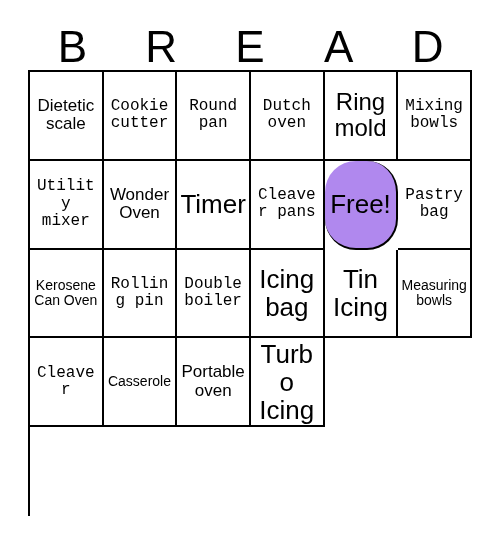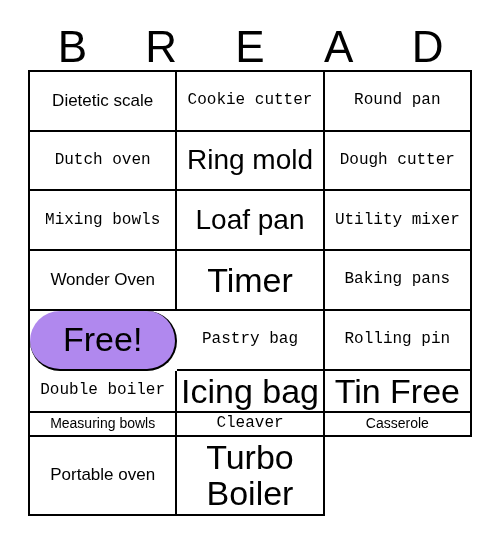--- a/index.html
+++ b/index.html
@@ -41,21 +41,21 @@
     letter-spacing: 0;
   }
   
   #grid {
     position: absolute;
     left: 28px;
     top: 70px;
     width: 444px;
     height: 446px;
     display: grid;
-    grid-template-columns: repeat(3, 1fr);
+    grid-template-columns: repeat(6, 1fr);
     grid-template-rows: repeat(5, 1fr);
     border-top: 2px solid #000;
     border-left: 2px solid #000;
     box-sizing: border-box;
     background: #ffffff;
   }
   .cell {
     border-right: 2px solid #000;
     border-bottom: 2px solid #000;
     box-sizing: border-box;
@@ -68,22 +68,22 @@
     background: #ffffff;
   }
   .cell-text {
     display: block;
     width: 100%;
     color: #000000;
     line-height: 1.08;
     word-break: break-word;
   }
   
-  .sz-xl .cell-text { font-size: 28px; }
-  .sz-lg .cell-text { font-size: 34px; }
+  .sz-xl .cell-text { font-size: 24px; }
+  .sz-lg .cell-text { font-size: 26px; }
   .sz-md .cell-text { font-size: 16px; font-family: Liberation Mono, monospace; }
   .sz-sm .cell-text { font-size: 17px; }
   .sz-xs .cell-text { font-size: 14px; }
   .cell.free {
     background: #b088ee;
     border-radius: 31px;
   }
 </style>
 </head>
 <body>
@@ -108,68 +108,65 @@
       <div class="cell sz-md">
         <span class="cell-text">Round pan</span>
       </div>
       <div class="cell sz-md">
         <span class="cell-text">Dutch oven</span>
       </div>
       <div class="cell sz-xl">
         <span class="cell-text">Ring mold</span>
       </div>
       <div class="cell sz-md">
-        <span class="cell-text">Dough cutter</span>
-      </div>
-      <div class="cell sz-md">
         <span class="cell-text">Mixing bowls</span>
-      </div>
-      <div class="cell sz-xl">
-        <span class="cell-text">Loaf pan</span>
       </div>
       <div class="cell sz-md">
         <span class="cell-text">Utility mixer</span>
       </div>
       <div class="cell sz-sm">
         <span class="cell-text">Wonder Oven</span>
       </div>
       <div class="cell sz-lg">
         <span class="cell-text">Timer</span>
       </div>
       <div class="cell sz-md">
-        <span class="cell-text">Baking pans</span>
+        <span class="cell-text">Cleaver pans</span>
       </div>
       <div class="cell sz-lg free" style="background: rgb(176, 136, 238);">
         <span class="cell-text">Free!</span>
       </div>
       <div class="cell sz-md">
         <span class="cell-text">Pastry bag</span>
+      </div>
+      <div class="cell sz-xs">
+        <span class="cell-text">Kerosene Can Oven</span>
       </div>
       <div class="cell sz-md">
         <span class="cell-text">Rolling pin</span>
       </div>
       <div class="cell sz-md">
         <span class="cell-text">Double boiler</span>
       </div>
       <div class="cell sz-lg">
         <span class="cell-text">Icing bag</span>
       </div>
       <div class="cell sz-lg">
-        <span class="cell-text">Tin Free</span>
+        <span class="cell-text">Tin Icing</span>
       </div>
       <div class="cell sz-xs">
         <span class="cell-text">Measuring bowls</span>
       </div>
       <div class="cell sz-md">
         <span class="cell-text">Cleaver</span>
       </div>
       <div class="cell sz-xs">
         <span class="cell-text">Casserole</span>
       </div>
       <div class="cell sz-sm">
         <span class="cell-text">Portable oven</span>
       </div>
       <div class="cell sz-lg">
-        <span class="cell-text">Turbo Boiler</span>
+        <span class="cell-text">Turbo Icing</span>
       </div>
     </div>
 
 </div>
 
 </body></html>

